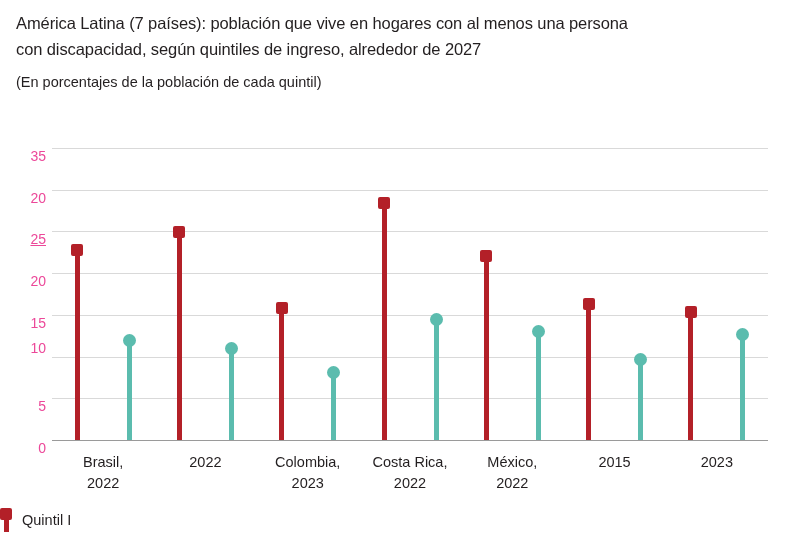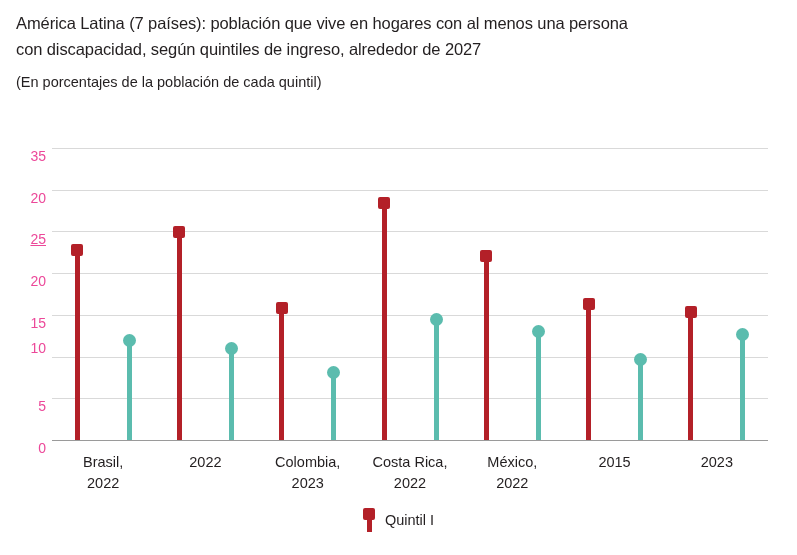--- a/index.html
+++ b/index.html
@@ -111,21 +111,21 @@
     color: #231f20;
     transform: translateX(-50%);
     width: 120px;
   }
   .legend {
     position: absolute;
     left: 0;
     top: 508px;
     width: 797px;
     display: flex;
-    justify-content: center;
+    justify-content: flex-start;
     align-items: center;
     gap: 34px;
   }
   .legend-item {
     display: flex;
     align-items: center;
     gap: 9px;
   }
   .legend-marker {
     position: relative;

